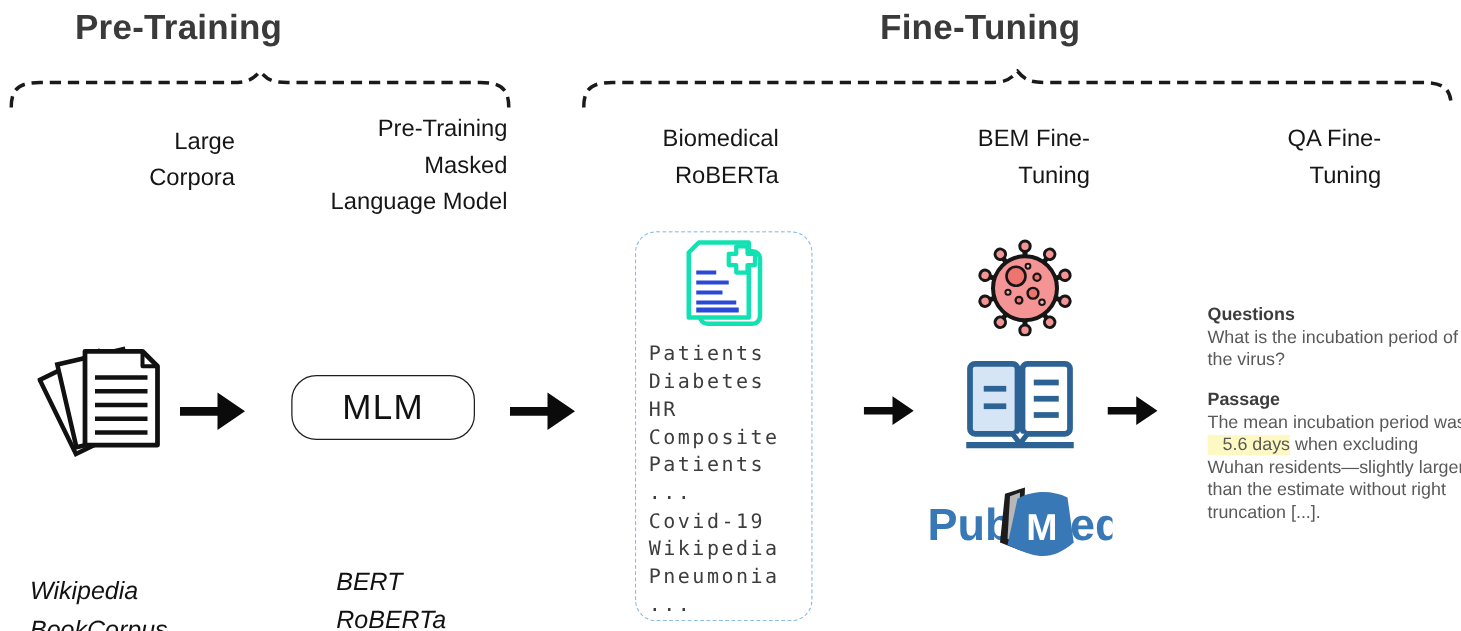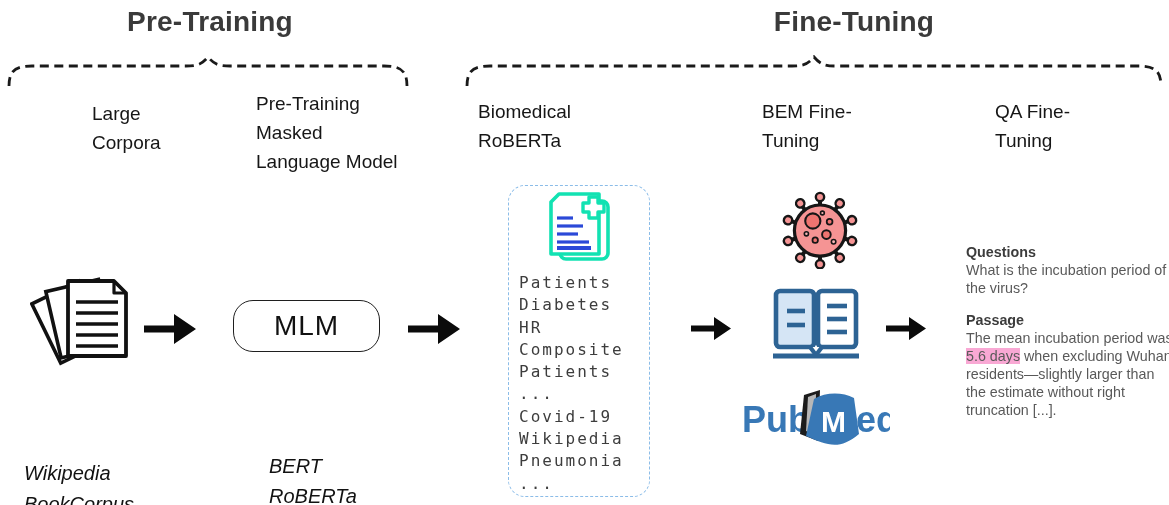--- a/index.html
+++ b/index.html
@@ -3,44 +3,44 @@
 <meta charset="utf-8">
 <style>
   * { margin:0; padding:0; box-sizing:border-box; }
   html,body { background:#ffffff; }
   .canvas {
     position:relative; width:1169px; height:505px; background:#ffffff;
     font-family:"Liberation Sans", sans-serif; overflow:hidden;
   }
   .abs { position:absolute; }
   .stage-title {
-    font-size:28px; font-weight:bold; color:#3a3a3a; text-align:center; letter-spacing:0.2px;
+    font-size:28px; font-weight:bold; color:#3a3a3a; text-align:left; letter-spacing:0.2px;
   }
   .col-label {
-    font-size:19px; color:#161616; text-align:left; line-height:29px;
+    font-size:19px; color:#161616; text-align:right; line-height:29px;
   }
   .italic-list {
     font-style:italic; font-size:20px; color:#121212; line-height:31px; white-space:pre-line;
   }
   .mlm-box {
     width:147px; height:52px; border:1.6px solid #1f1f1f; border-radius:20px;
     display:flex; align-items:center; justify-content:center;
     font-size:28px; color:#111; letter-spacing:1px;
   }
   .entities-box {
     width:142px; height:312px; border:1.6px dashed #8bbce8; border-radius:17px;
   }
   .entities-list {
     font-family:"DejaVu Sans Mono","Liberation Mono",monospace;
     font-size:16px; letter-spacing:2px; color:#3d3d3d; line-height:22.3px; white-space:nowrap;
   }
   .qa-block { width:208px; font-size:14.3px; color:#595959; line-height:18px; }
   .qa-title { font-weight:bold; color:#3c3c3c; }
   .qa-passage-title { font-weight:bold; color:#3c3c3c; margin-top:14px; }
-  .hl { background:#f9a8d4; }
+  .hl { background:#fef9c3;padding-left:12px; }
   svg { display:block; }
   .pub-text { font-family:"Liberation Sans",sans-serif; font-weight:bold; }
 </style>
 </head>
 <body>
 
 <div class="canvas">
 
   <div class="abs stage-title" style="left:60px; top:6px; width:300px;">Pre-Training</div>
   <div class="abs stage-title" style="left:704px; top:6px; width:300px;">Fine-Tuning</div>

